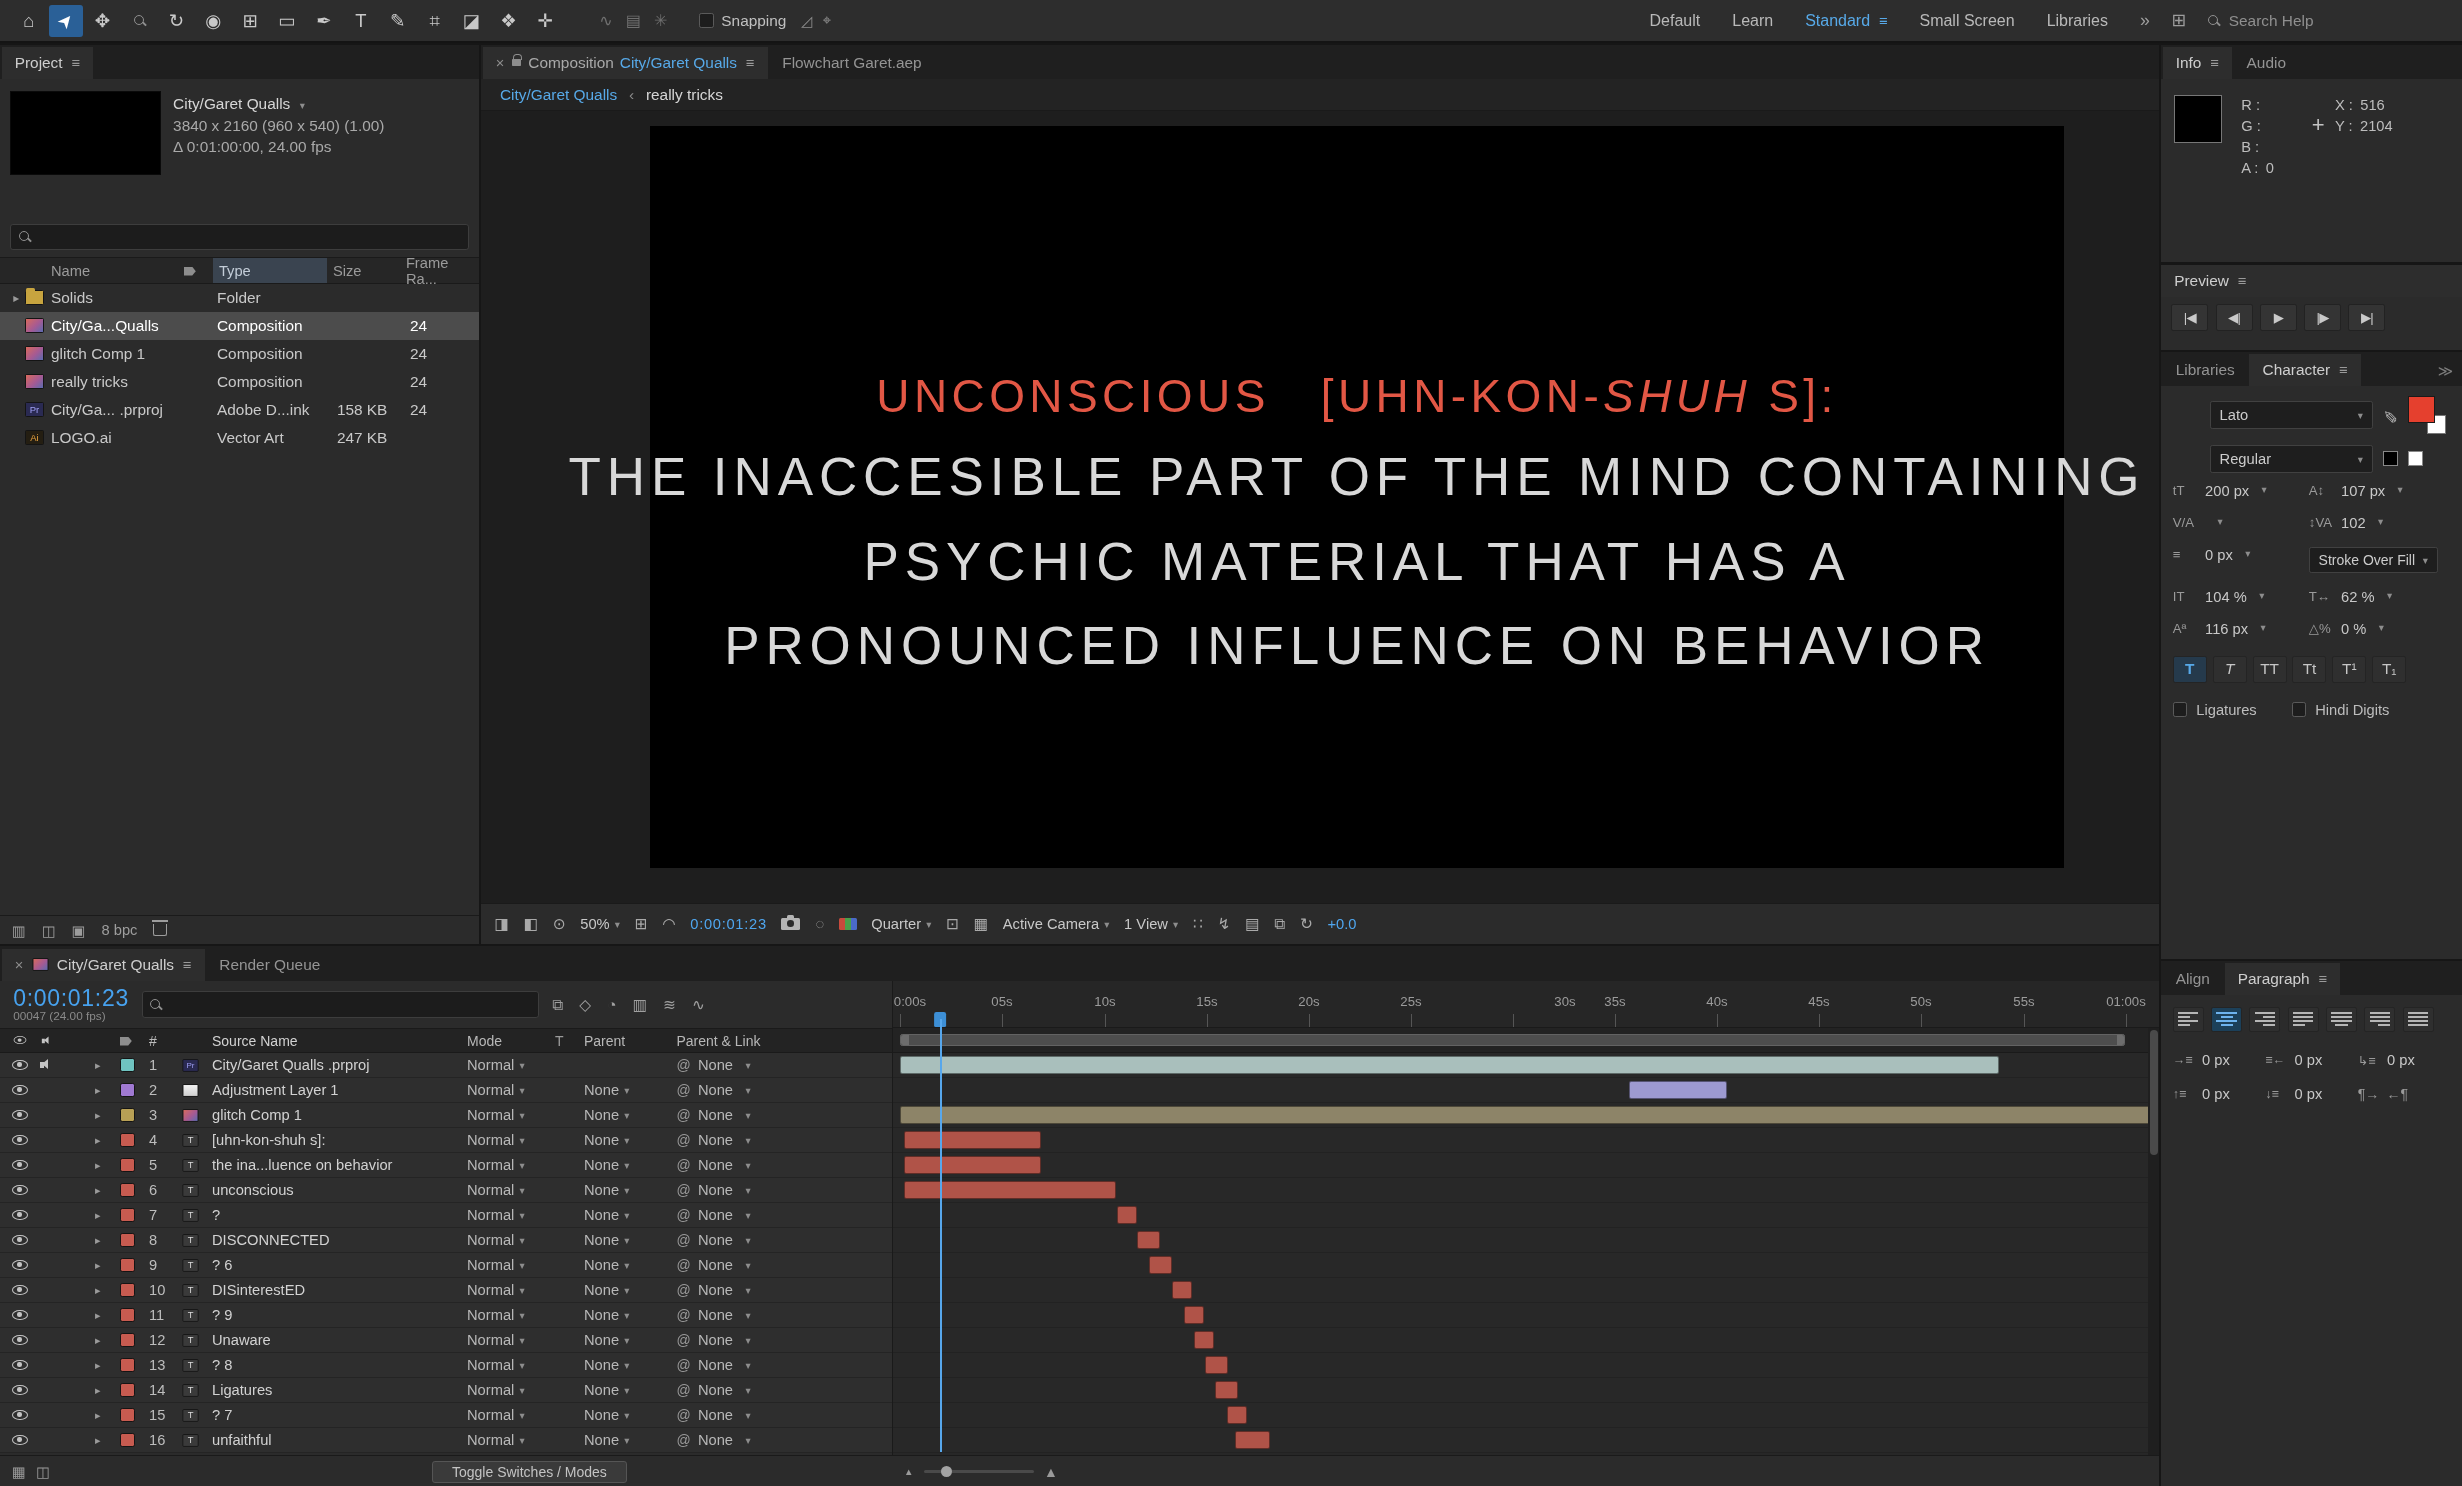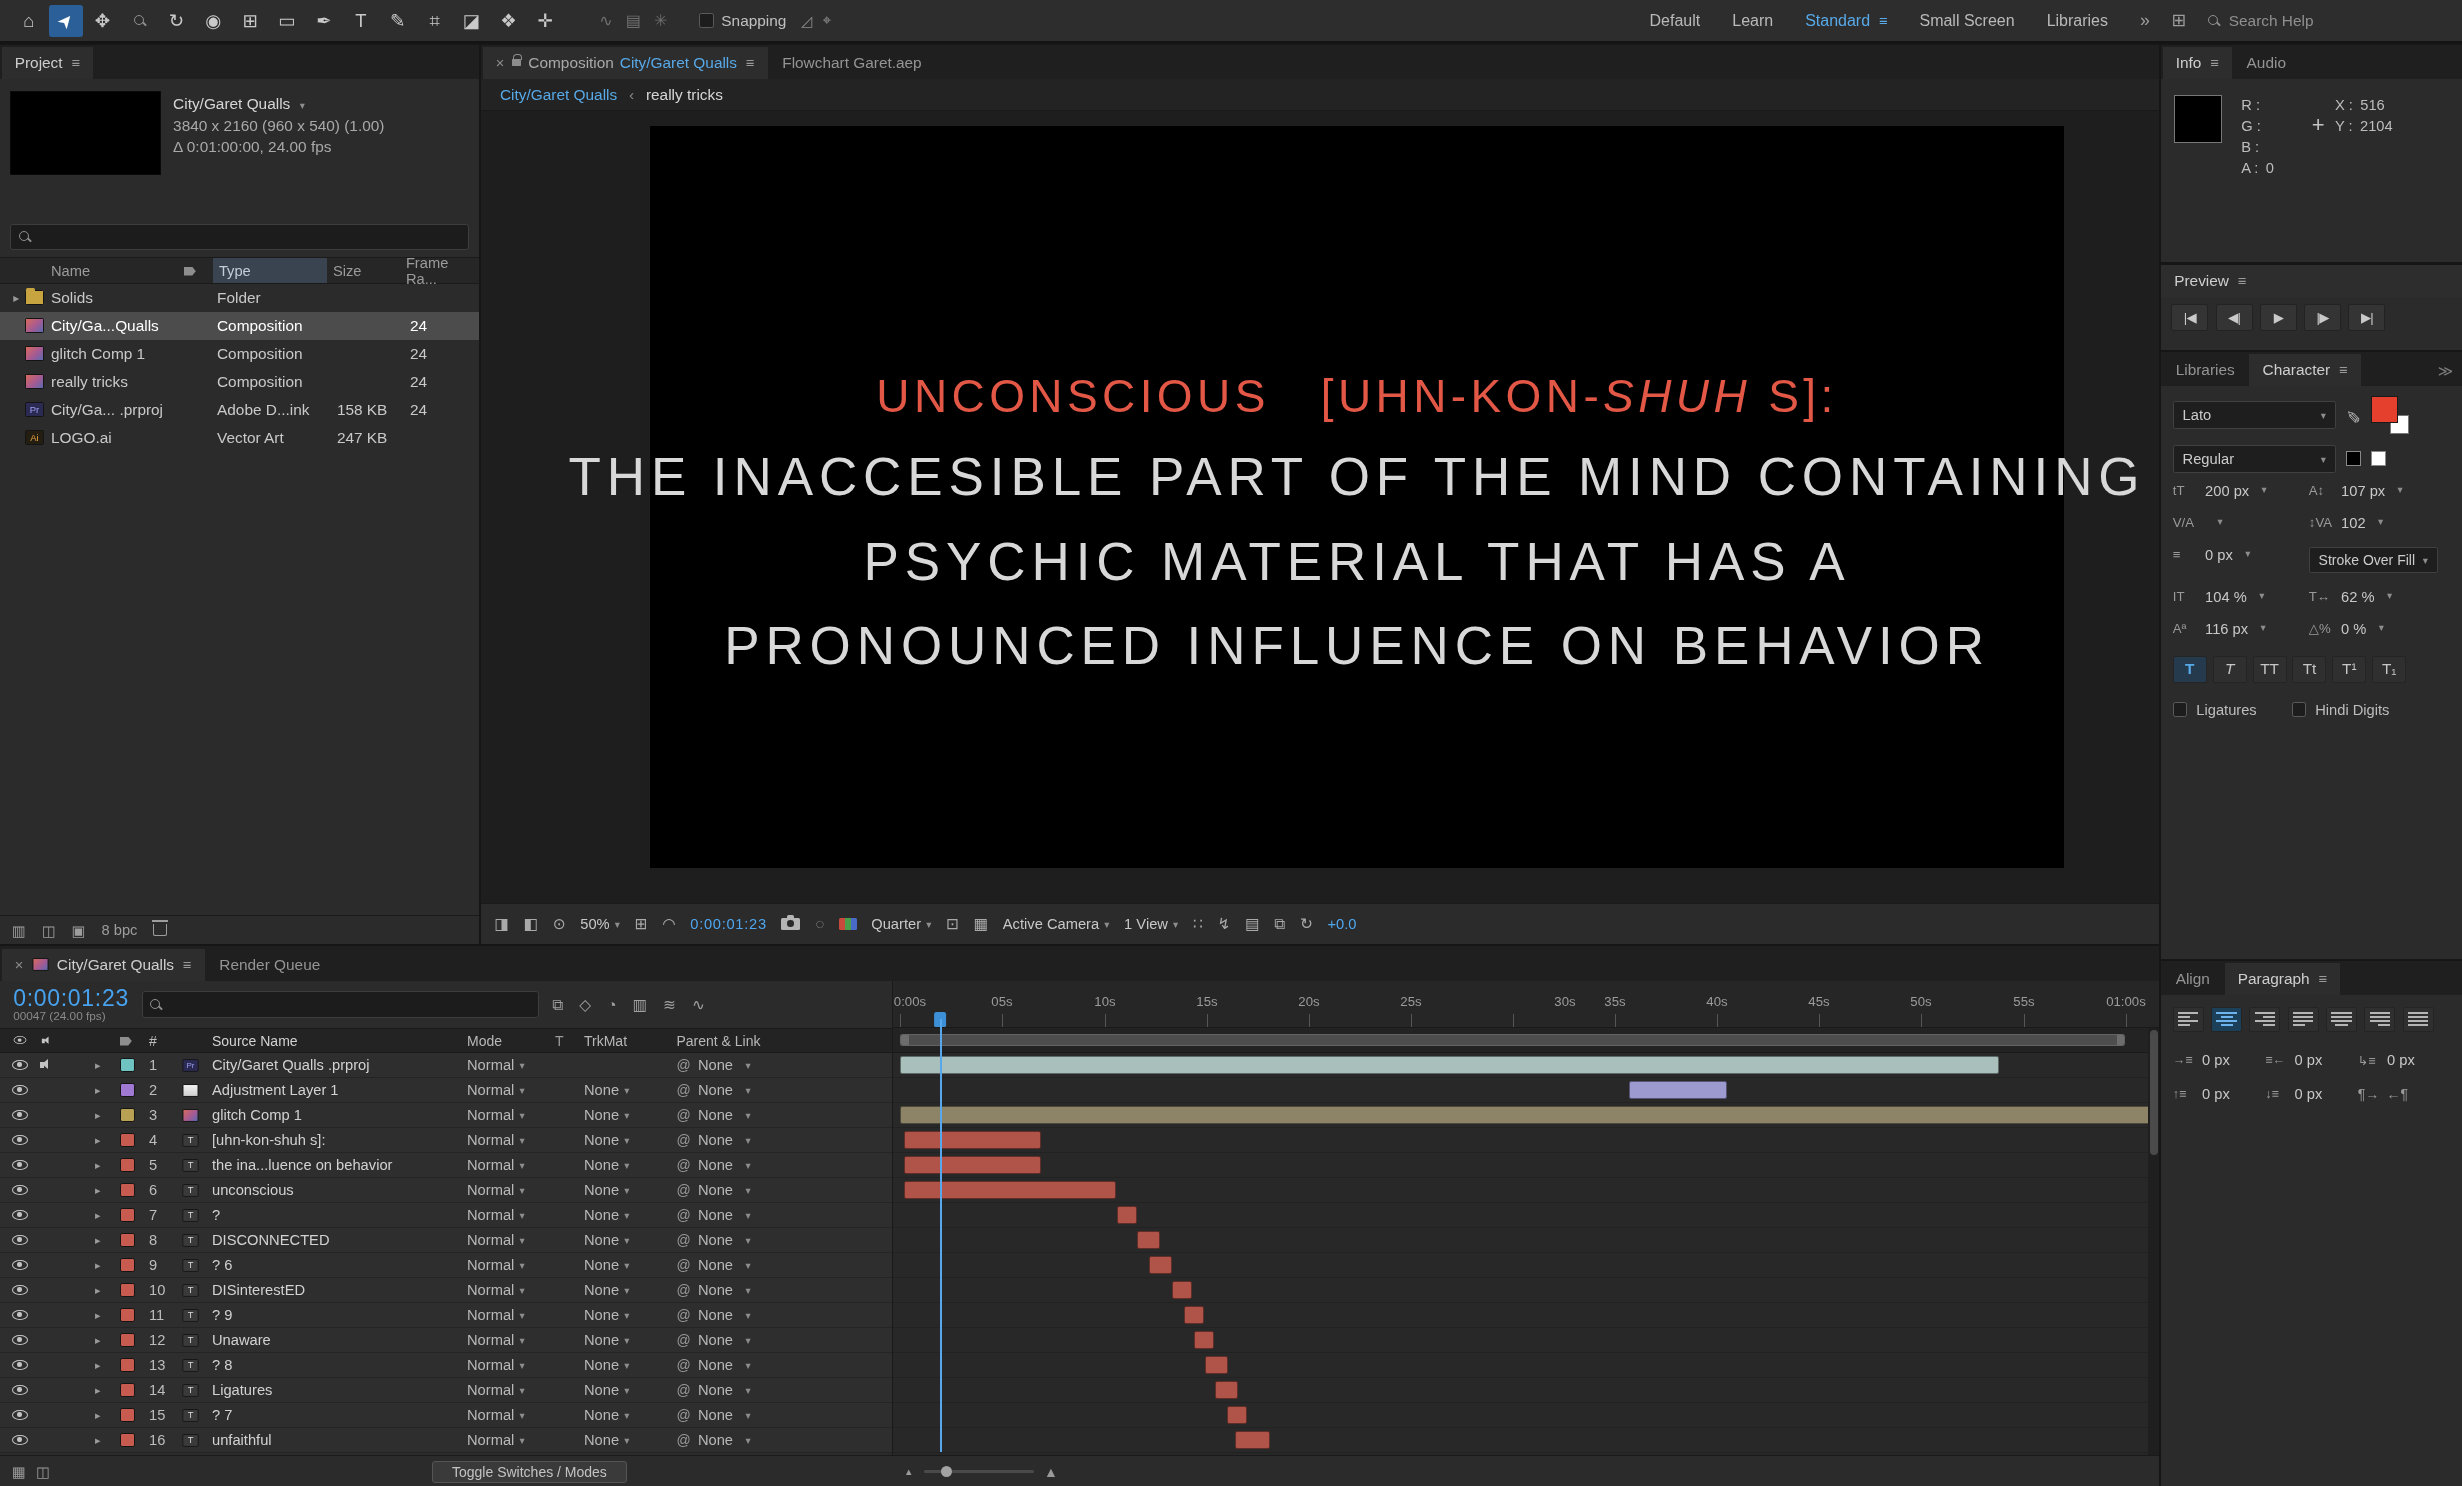--- a/index.html
+++ b/index.html
@@ -106,21 +106,21 @@
 .info-swatch{width:48px;height:48px;background:#000;border:0.7px solid #777;flex:none;}
 .ch-row{display:flex;gap:7.3px;line-height:21px;color:#bdbdbd;}
 .xy-wrap{display:flex;gap:10.3px;margin-left:19px;}
 .crosshair{color:#c3c3c3;font-size:22px;line-height:21px;margin-top:19px;}
 #preview-panel{top:220px;left:0;right:0;height:85px;}
 .pv-head{height:32px;display:flex;align-items:center;padding-left:13.2px;color:#cecece;font-size:15.4px;background:#2d2d2d;}
 .transport{display:flex;gap:7.3px;padding:7.3px 10.3px;}
 .tbtn{min-width:37px;height:26.4px;background:#343434;border:0.7px solid #222;border-radius:2.2px;color:#c9c9c9;display:flex;align-items:center;justify-content:center;font-size:13.2px;letter-spacing:-0.7px;}
 #char-panel{top:307px;left:0;right:0;height:607px;}
 .char-body{padding:10.3px 11.8px;font-size:14.7px;}
-.font-row{display:flex;align-items:center;gap:10.3px;margin-bottom:10.3px;}
+.font-row{display:flex;align-items:center;gap:10.3px;margin-bottom:10.3px;margin-left:37px;}
 .select{height:28px;background:#1e1e1e;border:0.7px solid #414141;border-radius:2.2px;display:flex;align-items:center;justify-content:space-between;padding:0 8.8px;color:#cccccc;}
 .select.wide{width:163px;}
 .eyedrop{color:#b5b5b5;font-size:17.6px;transform:rotate(180deg);}
 .fillswatch{width:38px;height:38px;position:relative;flex:none;}
 .sw-back{position:absolute;right:0;bottom:0;width:19px;height:19px;background:#fff;border:0.7px solid #777;}
 .sw-front{position:absolute;left:0;top:0;width:26.4px;height:26.4px;background:#e5402e;border:0.7px solid #1a1a1a;}
 .chip-b{width:14.7px;height:14.7px;background:#000;border:0.7px solid #888;}
 .chip-w{width:14.7px;height:14.7px;background:#fff;border:0.7px solid #888;}
 .cgrid{display:grid;grid-template-columns:136px 1fr;row-gap:16px;margin-top:7.3px;}
 .cfield{display:flex;gap:7.3px;color:#c8c8c8;}
@@ -734,21 +734,21 @@
           <span class="c-av">
             <span class="eye" style="transform:scale(.8);"></span>
             <span class="spk" style="transform:scale(.75);"></span>
           </span>
           <span class="c-exp"></span>
           <span class="c-chip"><span class="tag-ic"></span></span>
           <span class="c-num">#</span>
           <span class="c-name" style="padding-left:31px;">Source Name</span>
           <span class="c-mode">Mode</span>
           <span class="c-t">T</span>
-          <span class="c-mat">TrkMat</span>
+          <span class="c-mat">Parent</span>
           <span class="c-parent">Parent &amp; Link</span>
         </div>
         <div class="tl-rows" id="tl-rows">
             <div class="tl-row">
               <span class="c-av">
                 <span class="eye"></span>
                 <span class="spk"></span>
               </span>
               <span class="c-exp">▸</span>
               <span class="c-chip">

